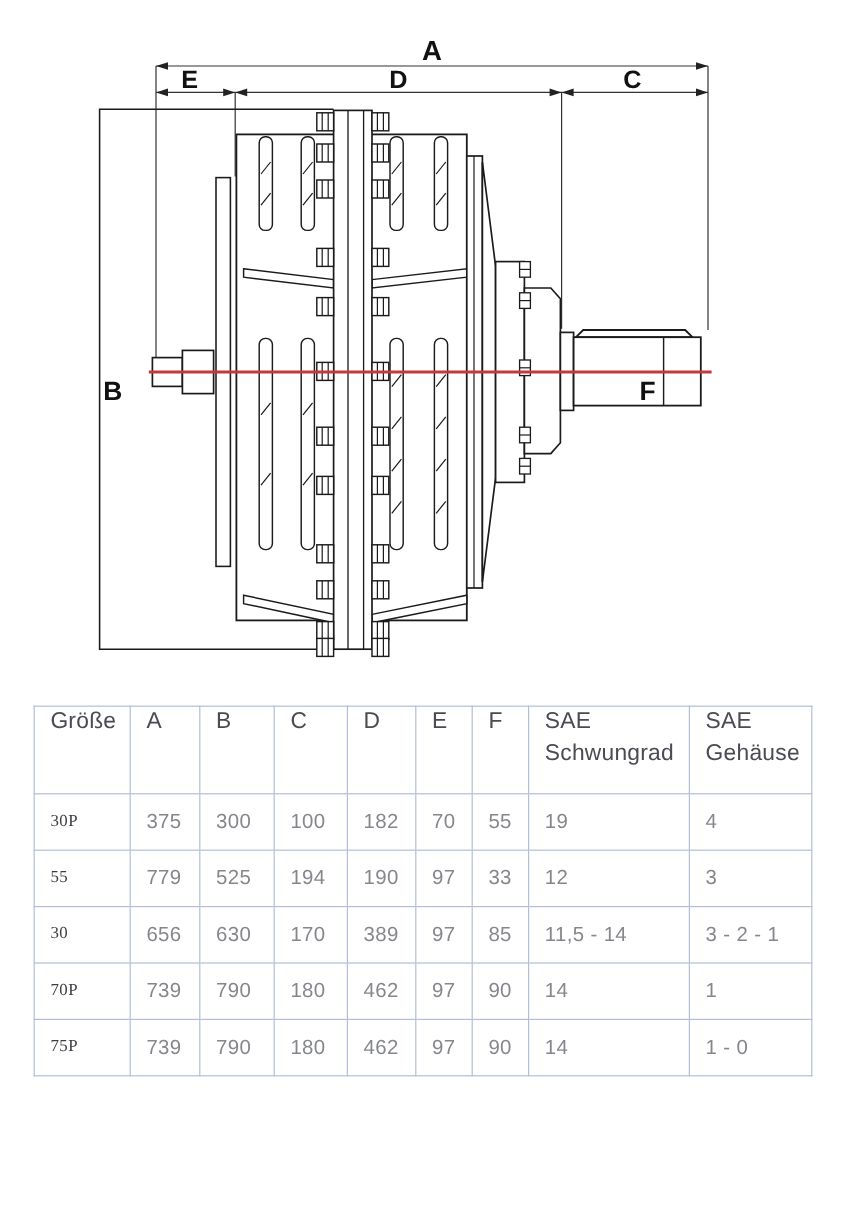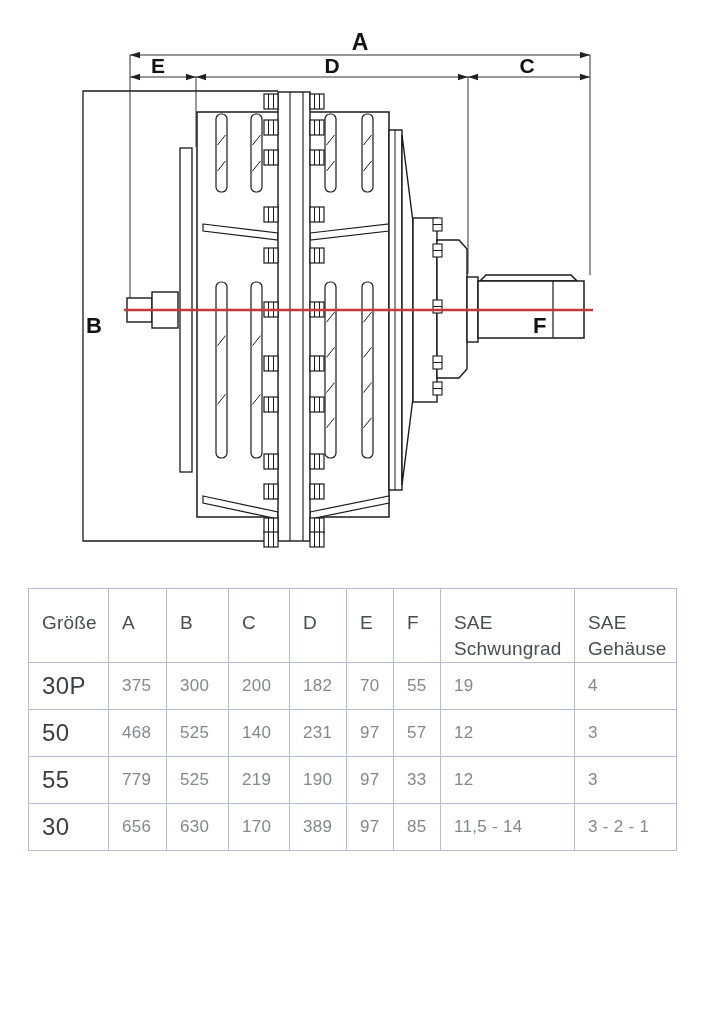--- a/index.html
+++ b/index.html
@@ -16,25 +16,25 @@
     background:#fff;
   }
   table.dims th,table.dims td{
     border:1px solid var(--tbl-border);
     padding:0 0 0 13px;text-align:left;font-weight:normal;
     overflow:hidden;white-space:nowrap;
   }
   table.dims thead tr{height:73px;}
   table.dims tbody tr{height:47px;}
   table.dims th{
-    vertical-align:top;padding-top:21px;font-size:19px;color:var(--header-text);
+    vertical-align:top;padding-top:0;font-size:19px;color:var(--header-text);
     line-height:26px;letter-spacing:0.2px;
   }
   table.dims td{vertical-align:middle;font-size:17px;color:var(--val-text);letter-spacing:0.3px;}
-  table.dims td.c-label{font-size:24px;color:var(--row-label);letter-spacing:0.4px;}
+  table.dims td.c-label{font-size:14px;color:var(--row-label);letter-spacing:0.4px;font-family:Liberation Serif, serif;}
 </style>
 </head>
 <body style="--tbl-border: #b3bdd6; --header-text: #4a4c52; --row-label: #3c3e44; --val-text: #85878c;">
 
 <svg class="drawing" width="704" height="560" viewBox="0 0 704 560">
 
   <g stroke="#333" stroke-width="1" fill="none">
     <line x1="130" y1="55" x2="130" y2="298"></line>
     <line x1="196" y1="77" x2="196" y2="147"></line>
     <line x1="468" y1="77" x2="468" y2="274"></line>
@@ -253,54 +253,65 @@
         <div>SAE</div>
         <div>Gehäuse</div>
       </th>
     </tr>
   </thead>
   <tbody>
       <tr>
         <td class="c-label">30P</td>
         <td class="c-val">375</td>
         <td class="c-val">300</td>
-        <td class="c-val">200</td>
+        <td class="c-val">100</td>
         <td class="c-val">182</td>
         <td class="c-val">70</td>
         <td class="c-val">55</td>
         <td class="c-val">19</td>
         <td class="c-val">4</td>
       </tr>
       <tr>
-        <td class="c-label">50</td>
-        <td class="c-val">468</td>
-        <td class="c-val">525</td>
-        <td class="c-val">140</td>
-        <td class="c-val">231</td>
-        <td class="c-val">97</td>
-        <td class="c-val">57</td>
-        <td class="c-val">12</td>
-        <td class="c-val">3</td>
-      </tr>
-      <tr>
         <td class="c-label">55</td>
         <td class="c-val">779</td>
         <td class="c-val">525</td>
-        <td class="c-val">219</td>
+        <td class="c-val">194</td>
         <td class="c-val">190</td>
         <td class="c-val">97</td>
         <td class="c-val">33</td>
         <td class="c-val">12</td>
         <td class="c-val">3</td>
       </tr>
       <tr>
         <td class="c-label">30</td>
         <td class="c-val">656</td>
         <td class="c-val">630</td>
         <td class="c-val">170</td>
         <td class="c-val">389</td>
         <td class="c-val">97</td>
         <td class="c-val">85</td>
         <td class="c-val">11,5 - 14</td>
         <td class="c-val">3 - 2 - 1</td>
       </tr>
+      <tr>
+        <td class="c-label">70P</td>
+        <td class="c-val">739</td>
+        <td class="c-val">790</td>
+        <td class="c-val">180</td>
+        <td class="c-val">462</td>
+        <td class="c-val">97</td>
+        <td class="c-val">90</td>
+        <td class="c-val">14</td>
+        <td class="c-val">1</td>
+      </tr>
+      <tr>
+        <td class="c-label">75P</td>
+        <td class="c-val">739</td>
+        <td class="c-val">790</td>
+        <td class="c-val">180</td>
+        <td class="c-val">462</td>
+        <td class="c-val">97</td>
+        <td class="c-val">90</td>
+        <td class="c-val">14</td>
+        <td class="c-val">1 - 0</td>
+      </tr>
     </tbody>
 </table>
 
 </body></html>

